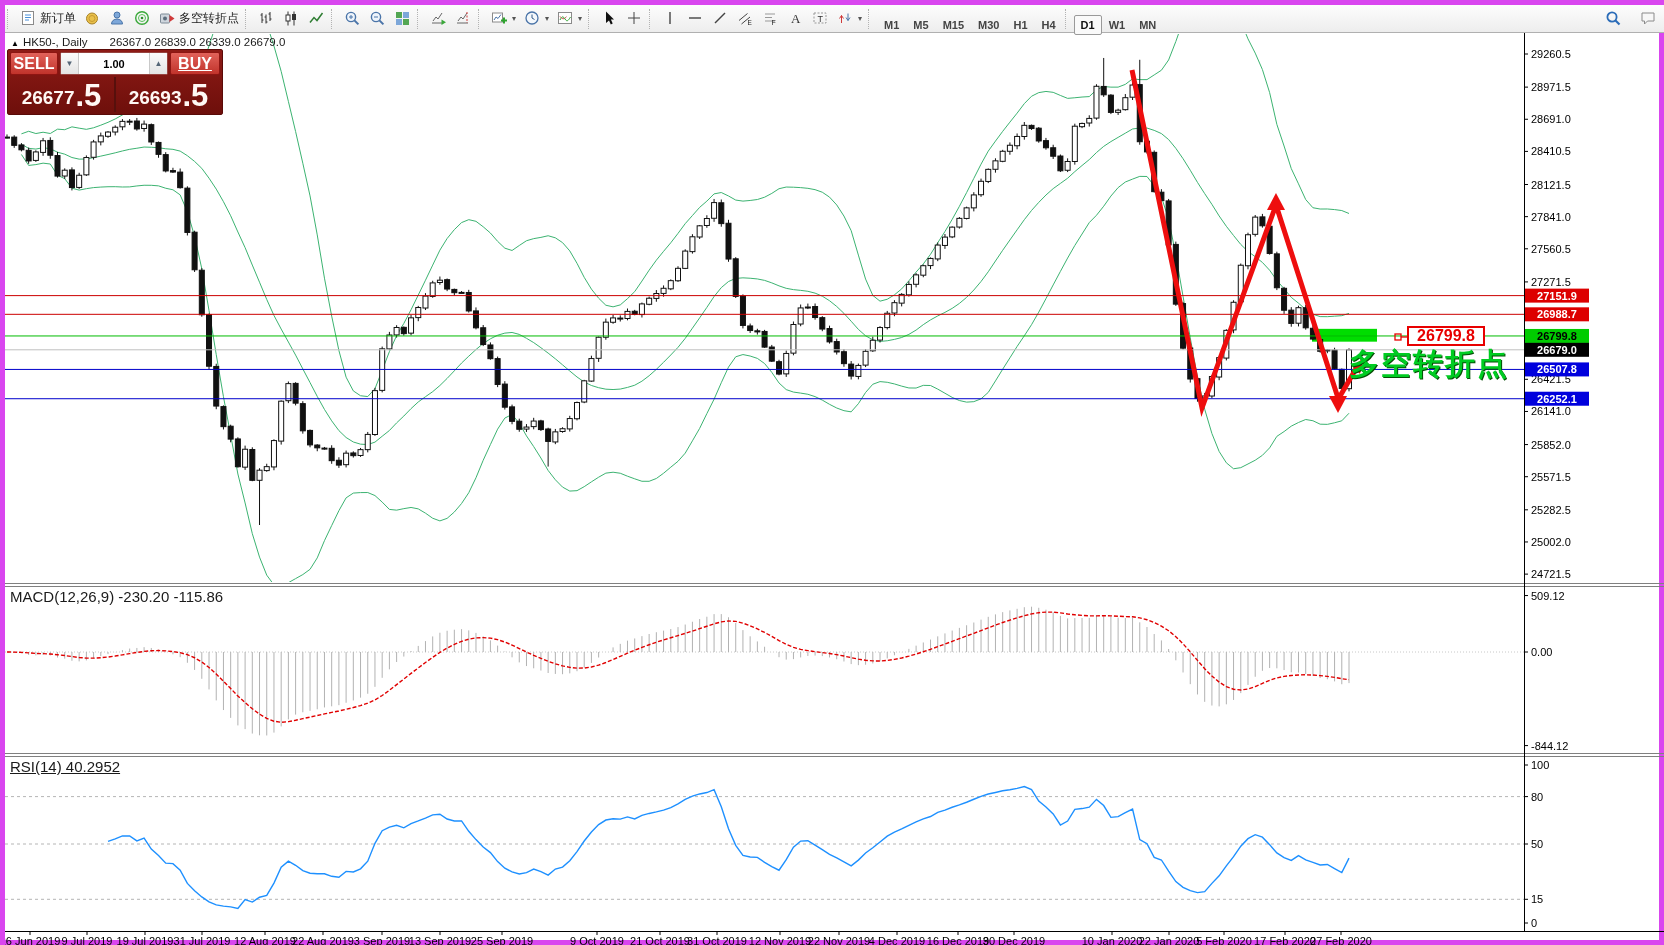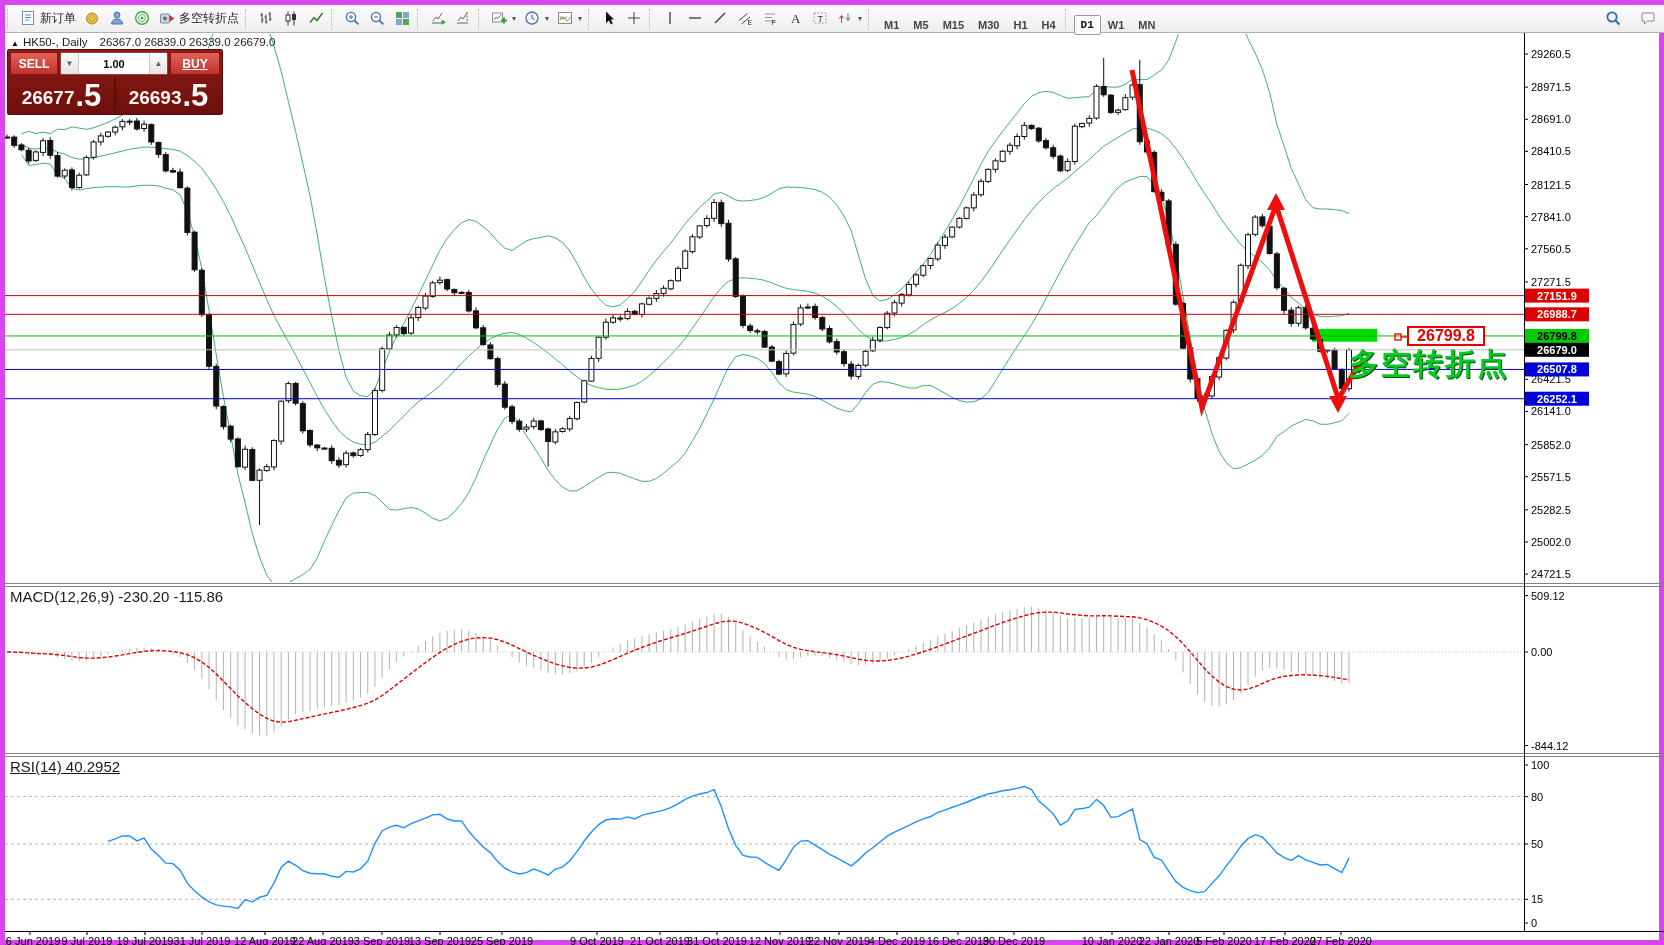--- a/index.html
+++ b/index.html
@@ -7,33 +7,33 @@
   #root{position:relative;width:1664px;height:945px;background:#fff;border:5px solid #d946ef;box-sizing:border-box;}
   
   #toolbar{position:absolute;left:0;top:0;width:1664px;height:27px;z-index:5;
     background:linear-gradient(#fdfdfd,#ededed);border-bottom:1px solid #b0b0b0;
     display:flex;align-items:center;font-size:12px;color:#222;}
   .tb-sep{width:5px;height:20px;border-left:1px dotted #b3b3b3;margin:0 3px 0 2px;}
   .tb-btn{display:inline-flex;align-items:center;gap:3px;height:22px;padding:1px 4px;border-radius:2px;cursor:default;white-space:nowrap;}
   .tb-btn svg{display:block}
   .caret{font-size:8px;color:#555;margin-left:1px}
   .tf{font-size:11px;font-weight:bold;color:#444;padding:3px 6px;border:1px solid transparent;border-radius:2px;margin-top:12px;}
-  .tf.active{border:1px solid #9a9a9a;background:#fafafa;color:#111;font-family:Liberation Mono, monospace;}
+  .tf.active{border:1px solid #9a9a9a;background:#fafafa;color:#111;}
   #tb-right{margin-left:auto;margin-right:8px;display:flex;gap:10px;align-items:center;}
   
   #chart-svg{position:absolute;left:0;top:0;z-index:1;font-family:"Liberation Sans",sans-serif;}
   #chart-title{position:absolute;left:6px;top:31px;z-index:2;font-size:11.5px;color:#1a1a1a;}
   #chart-title .arr{font-size:8px;margin-right:4px;color:#000;}
-  #chart-title .ohlc{margin-left:12px;}
+  #chart-title .ohlc{margin-left:22px;}
   
   #trade-panel{position:absolute;left:2px;top:44px;width:216px;z-index:3;background:linear-gradient(#8e1b16,#6e0f0b);
     border:1px solid #5a0a08;border-radius:2px;padding:2px;box-sizing:border-box;}
   .tp-row1{display:flex;gap:2px;height:23px;}
   .tp-btn{flex:0 0 46px;background:linear-gradient(#e2625a,#c0332b);border:1px solid #8e1512;border-radius:2px;
-    color:#fff;font-size:12px;font-weight:bold;display:flex;align-items:center;justify-content:center;}
+    color:#fff;font-size:16px;font-weight:bold;display:flex;align-items:center;justify-content:center;}
   .tp-btn.buy{flex:0 0 48px;text-decoration:underline;}
   .tp-spin{flex:1;display:flex;background:#fff;border:1px solid #97433f;border-radius:2px;overflow:hidden;}
   .tp-spin .sb{width:17px;background:linear-gradient(#fbfbfb,#e4e4e4);color:#567;font-size:8px;
     display:flex;align-items:center;justify-content:center;}
   .tp-spin .sb.l{border-right:1px solid #c9c9c9}
   .tp-spin .sb.r{border-left:1px solid #c9c9c9}
   .tp-spin .val{flex:1;display:flex;align-items:center;justify-content:center;font-size:11px;font-weight:bold;color:#000;}
   .tp-row2{display:flex;height:35px;margin-top:2px;}
   .tp-price{flex:1;display:flex;align-items:flex-end;justify-content:center;color:#fff8f4;padding-bottom:1px;}
   .tp-price .sm{font-size:19px;font-weight:bold;line-height:26px;}

